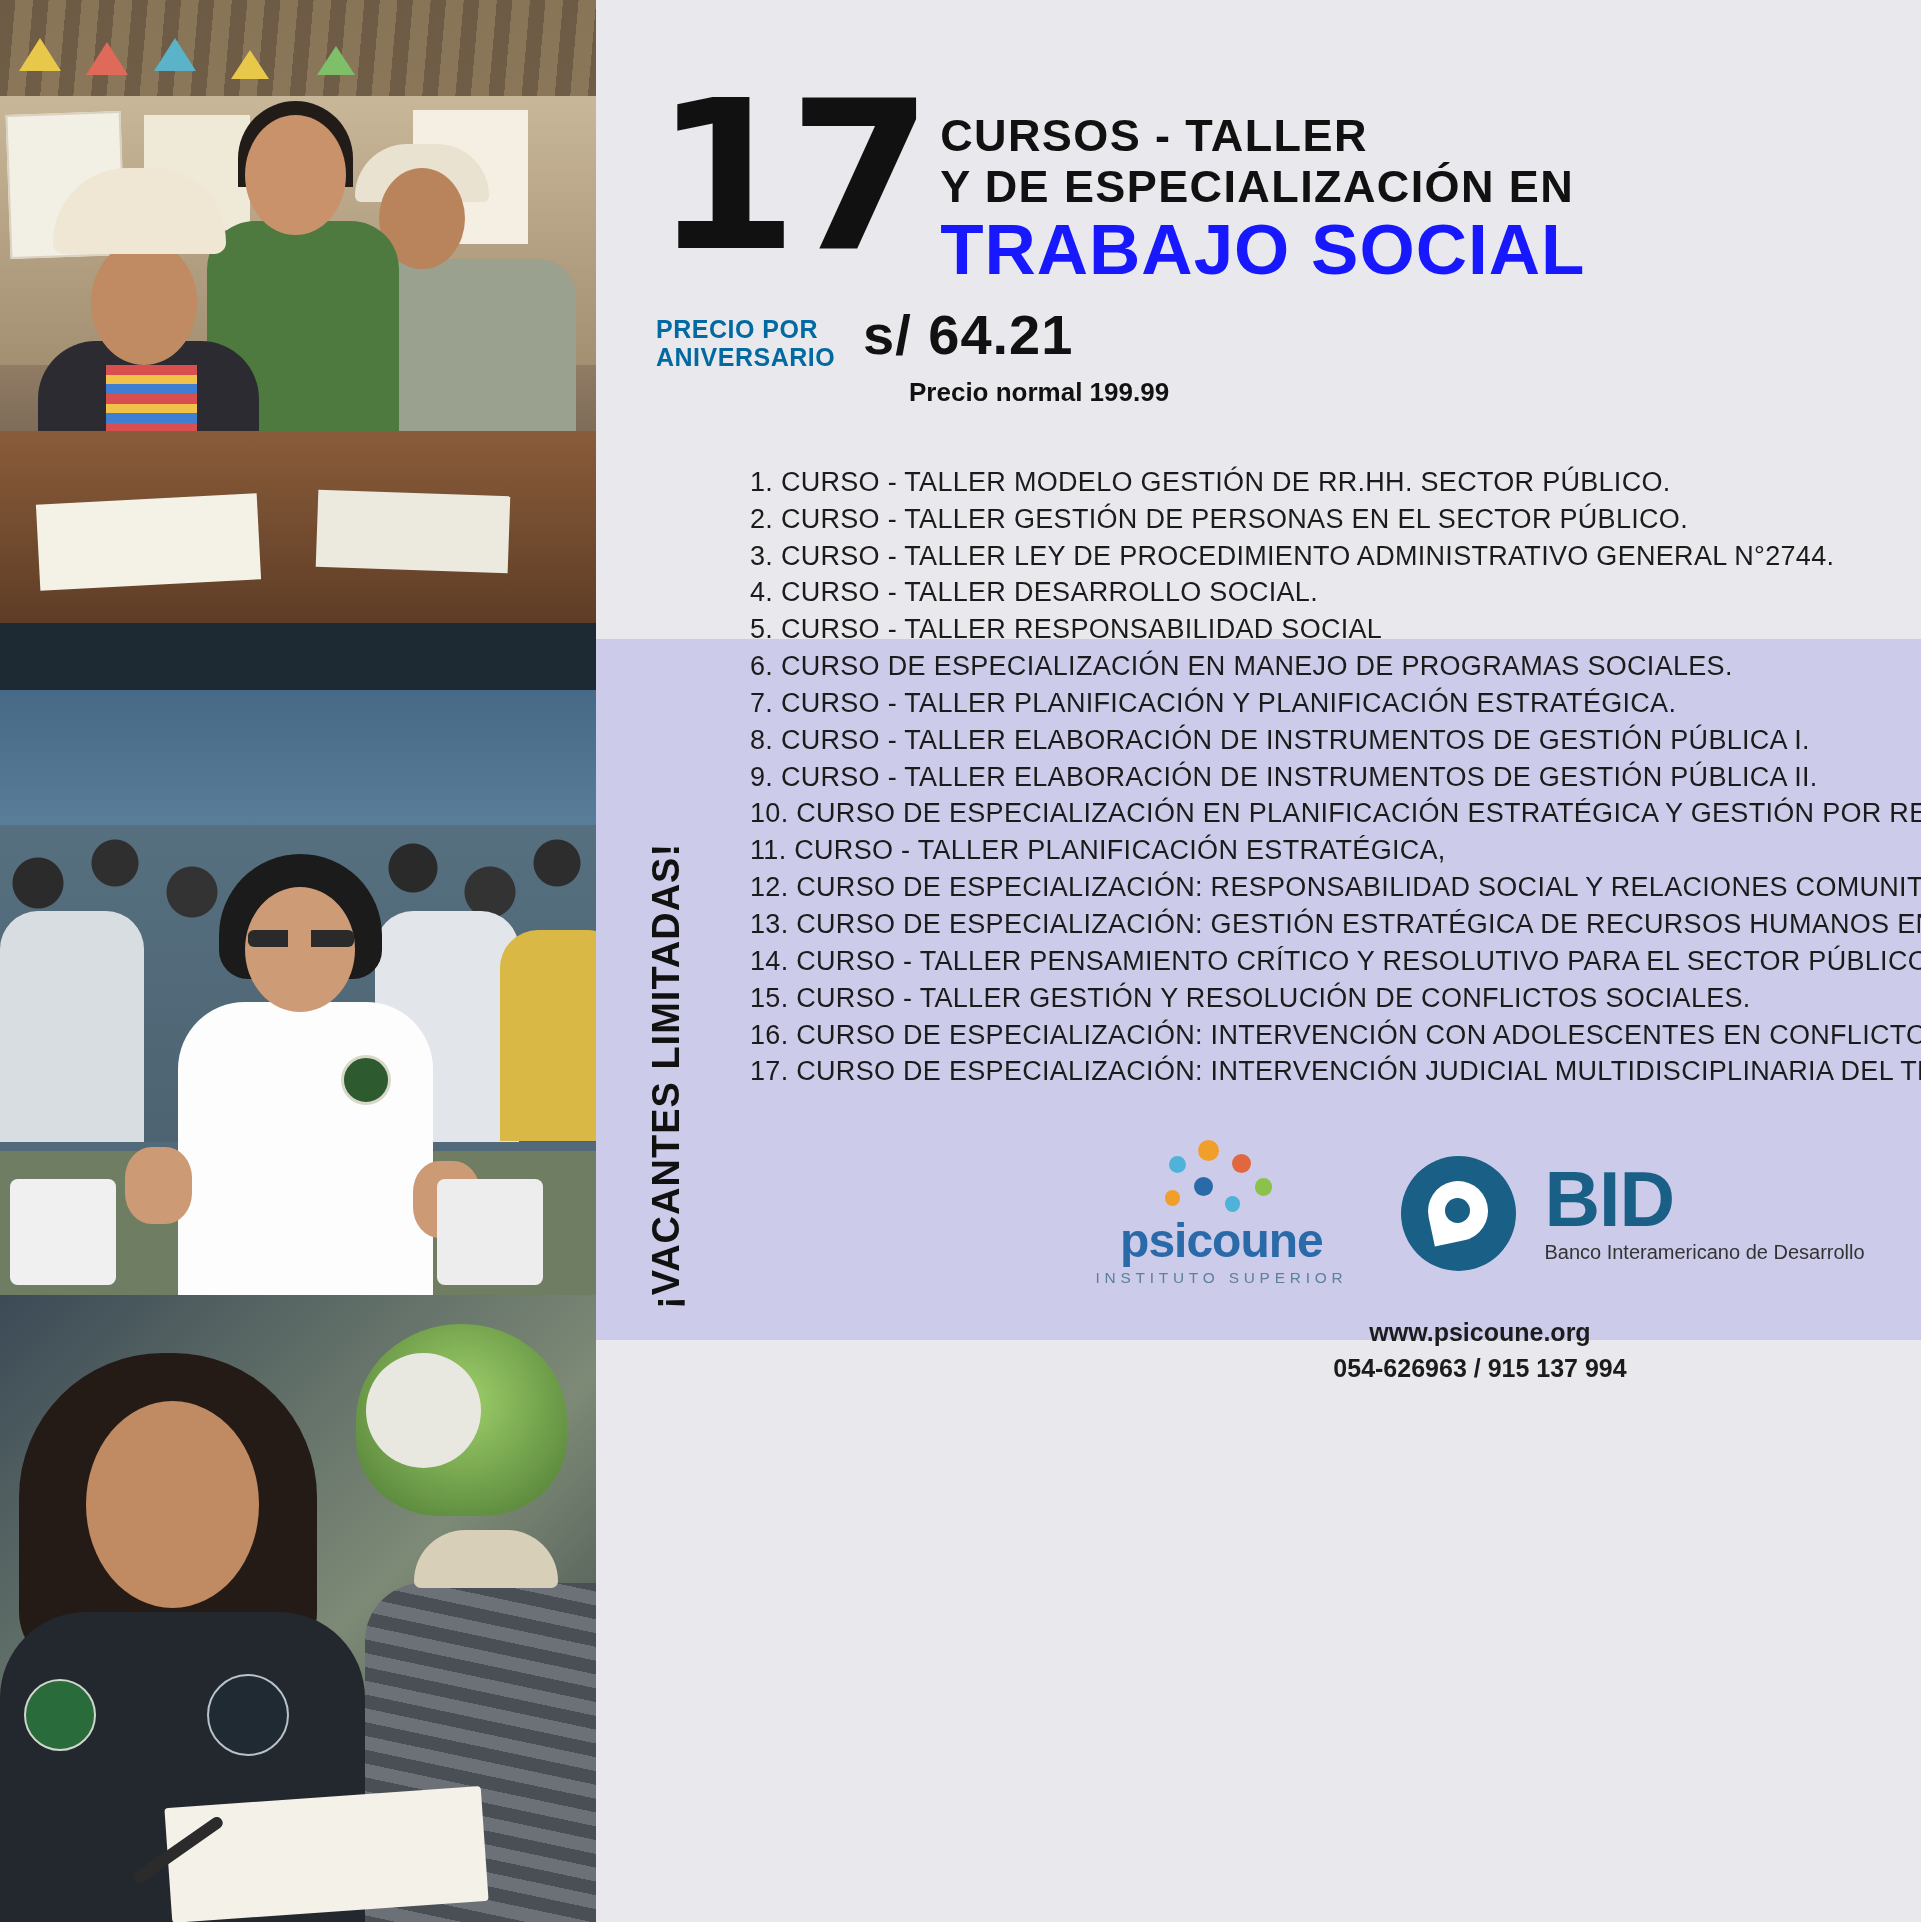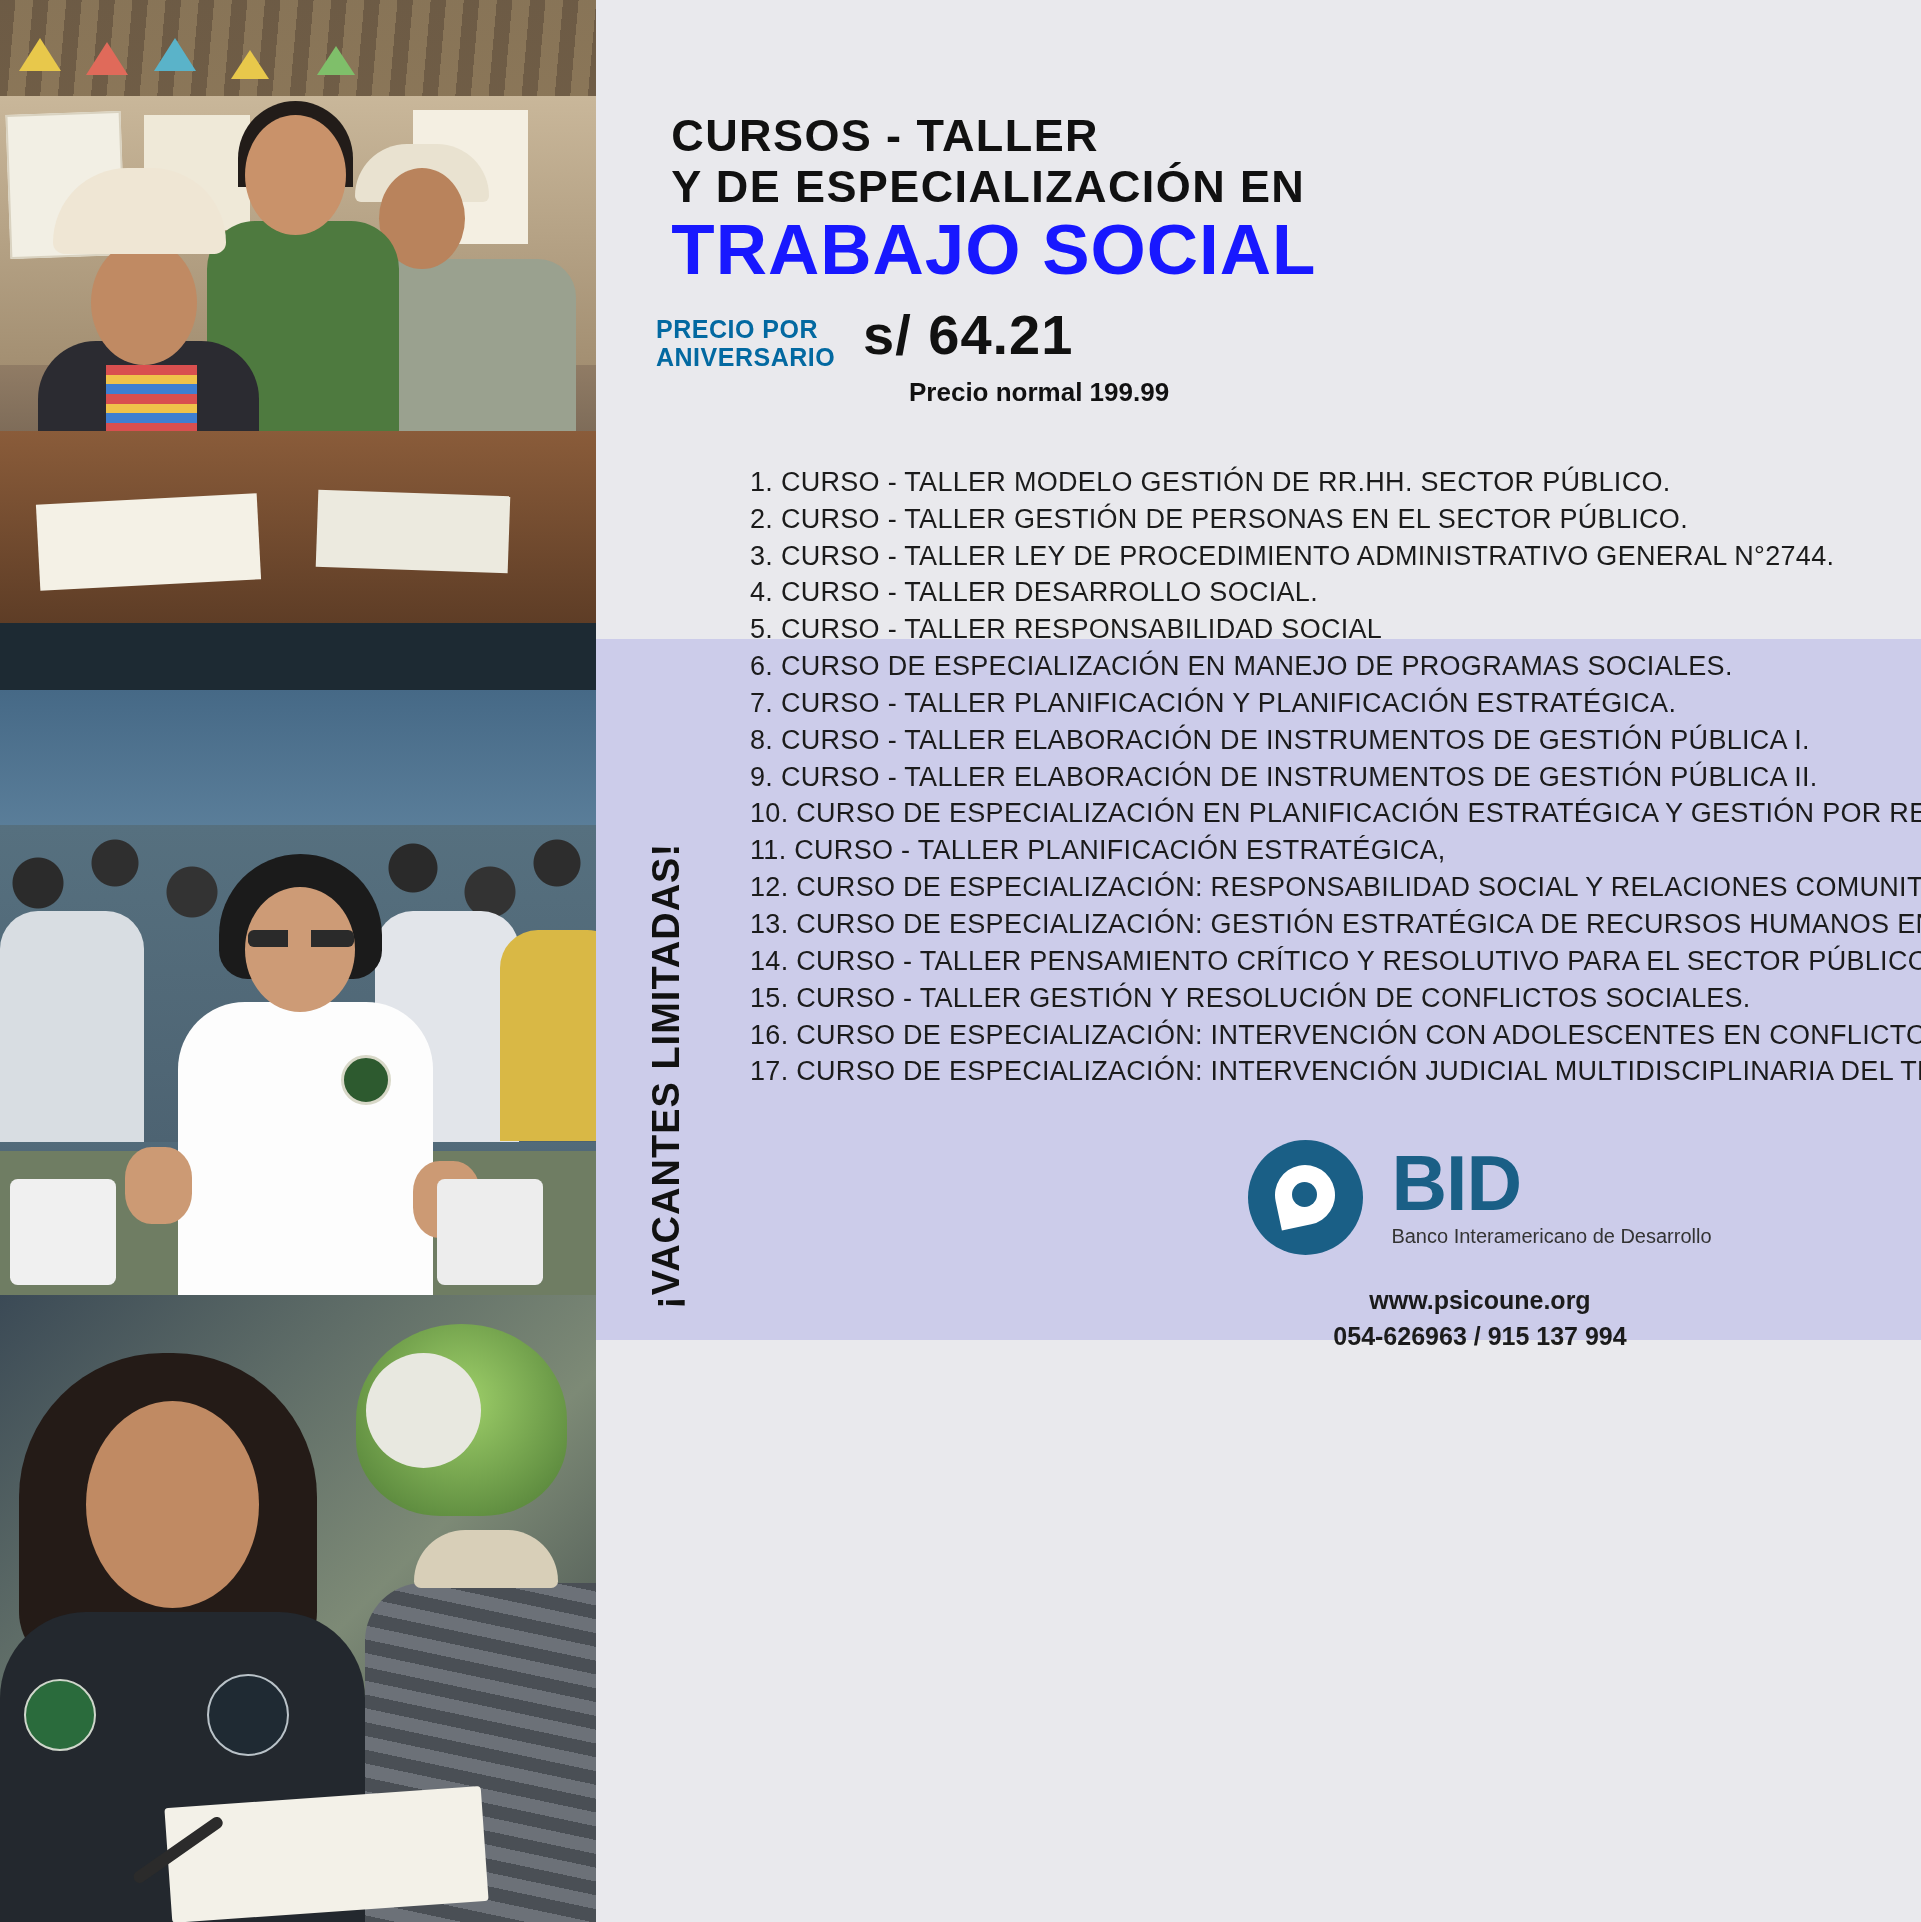--- a/index.html
+++ b/index.html
@@ -325,20 +325,21 @@
 
   <div class="content">
     <div class="band"></div>
 
     <div class="vacantes">
       <span>¡VACANTES LIMITADAS!</span>
     </div>
 
     <div class="inner">
       <div class="header">
+        <div class="big-number">17</div>
         <div class="head-lines">
           <div class="head-l1">CURSOS - TALLER</div>
           <div class="head-l2">Y DE ESPECIALIZACIÓN EN</div>
           <div class="head-l3">TRABAJO SOCIAL</div>
         </div>
       </div>
 
 
       <div class="price-row">
         <div class="price-label">PRECIO POR ANIVERSARIO</div>
@@ -362,20 +363,33 @@
         <div class="course-item">11. CURSO - TALLER PLANIFICACIÓN ESTRATÉGICA,</div>
         <div class="course-item">12. CURSO DE ESPECIALIZACIÓN: RESPONSABILIDAD SOCIAL Y RELACIONES COMUNITARIAS.</div>
         <div class="course-item">13. CURSO DE ESPECIALIZACIÓN: GESTIÓN ESTRATÉGICA DE RECURSOS HUMANOS EN EL SECTOR PÚBLICO.</div>
         <div class="course-item">14. CURSO - TALLER PENSAMIENTO CRÍTICO Y RESOLUTIVO PARA EL SECTOR PÚBLICO.</div>
         <div class="course-item">15. CURSO - TALLER GESTIÓN Y RESOLUCIÓN DE CONFLICTOS SOCIALES.</div>
         <div class="course-item">16. CURSO DE ESPECIALIZACIÓN: INTERVENCIÓN CON ADOLESCENTES EN CONFLICTO CON LA LEY PENAL.</div>
         <div class="course-item">17. CURSO DE ESPECIALIZACIÓN: INTERVENCIÓN JUDICIAL MULTIDISCIPLINARIA DEL TRABAJADOR SOCIAL.</div>
       </div>
 
       <div class="logos">
+        <div class="psico">
+          <div class="psico-mark">
+            <span class="dot" style="width:21px;height:21px;background:#f0a02a;left:33px;top:0;"></span>
+            <span class="dot" style="width:17.3px;height:17.3px;background:#4fb3d9;left:3.8px;top:15.4px;"></span>
+            <span class="dot" style="width:19px;height:19px;background:#e0673f;left:67px;top:13.4px;"></span>
+            <span class="dot" style="width:17.3px;height:17.3px;background:#8bc34a;left:90px;top:38px;"></span>
+            <span class="dot" style="width:19px;height:19px;background:#2b6aa8;left:29px;top:37px;"></span>
+            <span class="dot" style="width:15.4px;height:15.4px;background:#f0a02a;left:0px;top:50px;"></span>
+            <span class="dot" style="width:15.4px;height:15.4px;background:#4fb3d9;left:60px;top:56px;"></span>
+          </div>
+          <div class="psico-name">psicoune</div>
+          <div class="psico-sub">INSTITUTO SUPERIOR</div>
+        </div>
 
         <div class="bid">
           <div class="bid-mark"></div>
           <div class="bid-text">
             <div class="bid-title">BID</div>
             <div class="bid-sub">Banco Interamericano de Desarrollo</div>
           </div>
         </div>
       </div>
 

